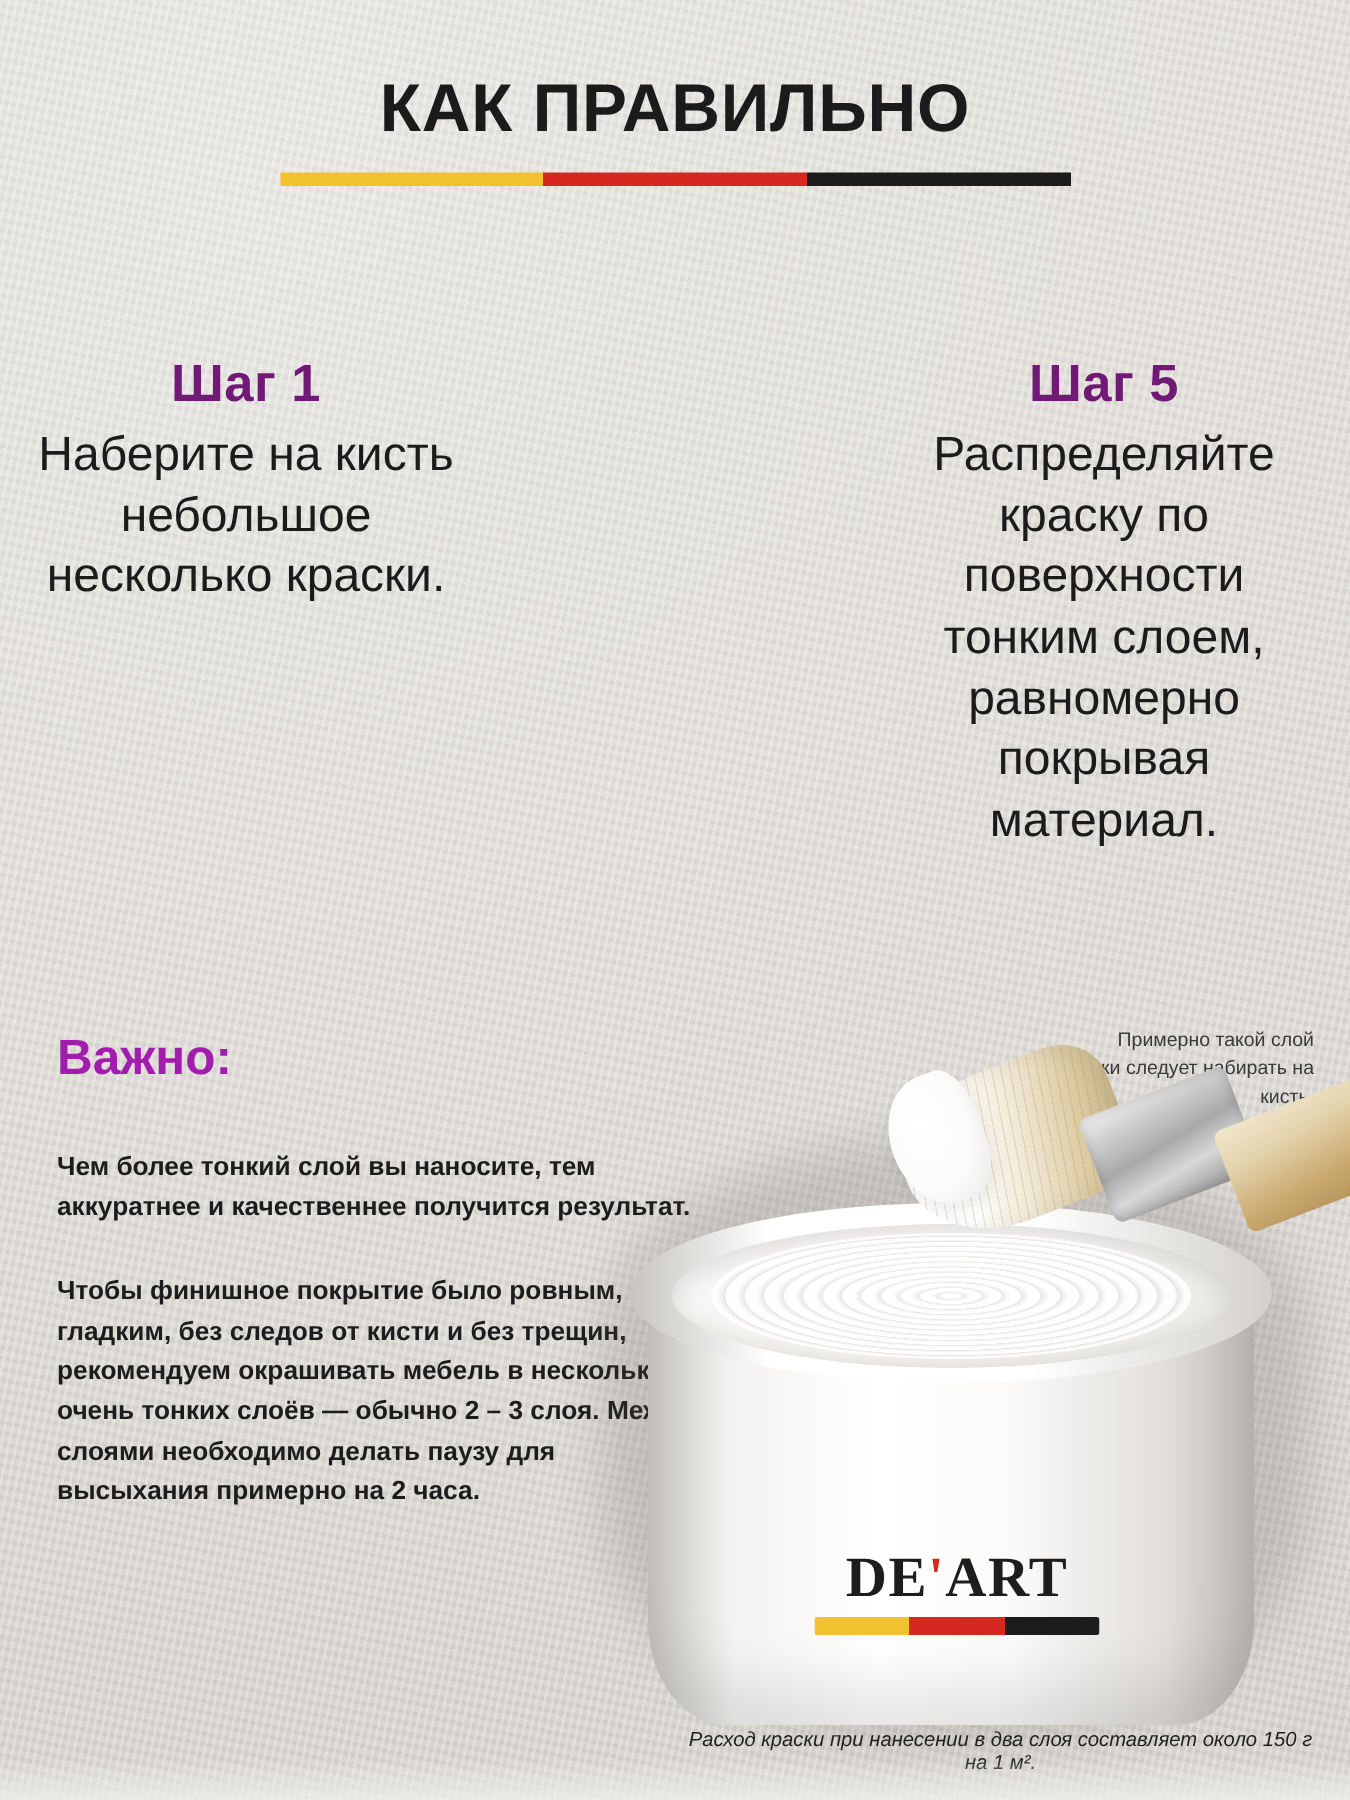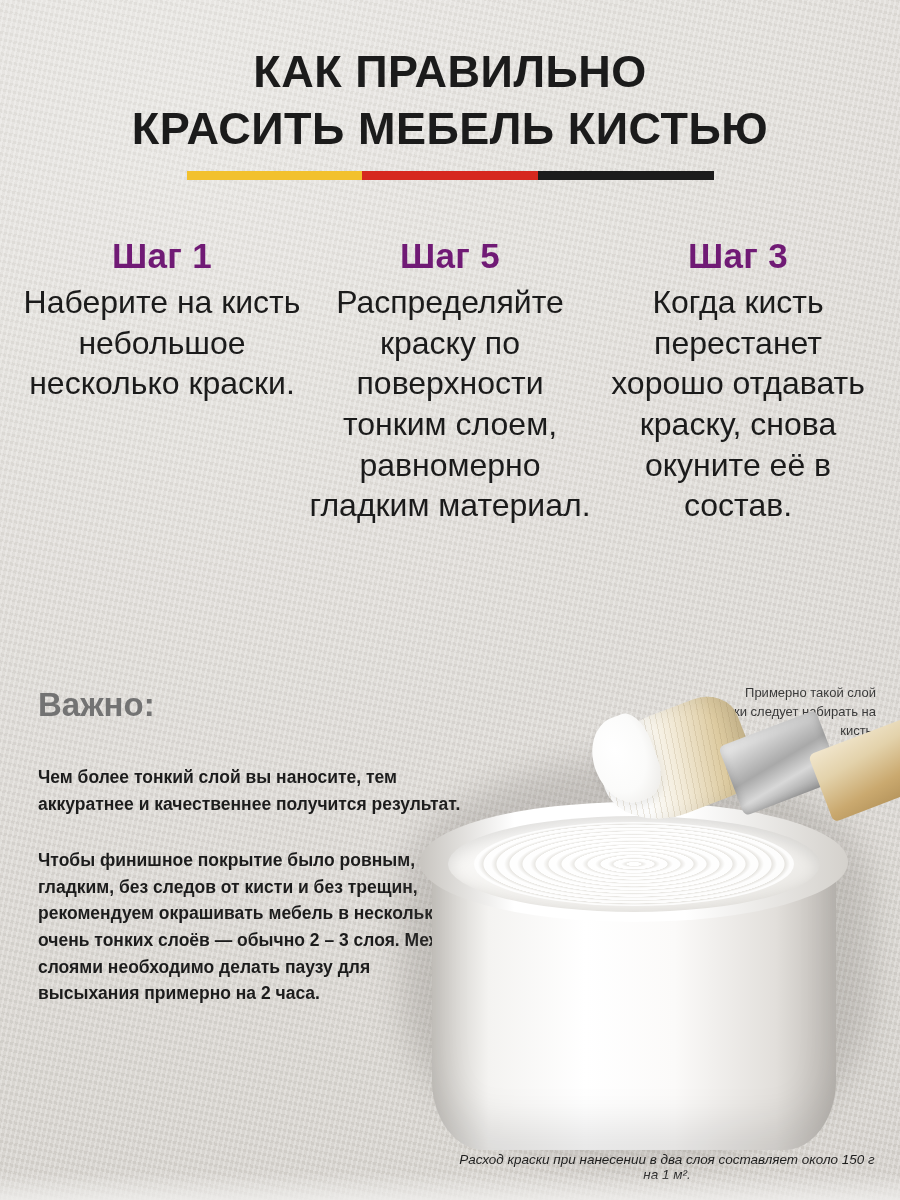--- a/index.html
+++ b/index.html
@@ -90,21 +90,21 @@
   
   .important {
     position: absolute;
     left: 38px;
     top: 686px;
     width: 430px;
   }
   .important-title {
     font-weight: bold;
     font-size: 33px;
-    color: #737373;
+    color: #a21caf;
     margin-bottom: 14px;
   }
   .important p {
     font-size: 17.5px;
     line-height: 1.52;
     color: #1c1c1c;
     font-weight: bold;
     margin-top: 40px;
   }
   .important p.gap { margin-top: 30px; }
@@ -282,60 +282,63 @@
 </style>
 </head>
 <body>
 
 <div class="bg"></div>
 
 <div class="page">
 
   <div class="header">
     <div class="title-line">КАК ПРАВИЛЬНО</div>
-    <div class="title-line">КРАСИТЬ МЕБЕЛЬ КИСТЬЮ</div>
     <div class="flag-rule">
       <span class="flag-y"></span>
       <span class="flag-r"></span>
       <span class="flag-k"></span>
     </div>
   </div>
 
   <div class="steps">
     <div class="step">
       <div class="step-title">Шаг 1</div>
       <div class="step-body">Наберите на кисть небольшое несколько краски.</div>
     </div>
     <div class="step">
       <div class="step-title">Шаг 5</div>
-      <div class="step-body">Распределяйте краску по поверхности тонким слоем, равномерно гладким материал.</div>
-    </div>
-    <div class="step">
-      <div class="step-title">Шаг 3</div>
-      <div class="step-body">Когда кисть перестанет хорошо отдавать краску, снова окуните её в состав.</div>
+      <div class="step-body">Распределяйте краску по поверхности тонким слоем, равномерно покрывая материал.</div>
     </div>
   </div>
 
   <div class="important">
     <div class="important-title">Важно:</div>
     <p>Чем более тонкий слой вы наносите, тем аккуратнее и качественнее получится результат.</p>
     <p class="gap">Чтобы финишное покрытие было ровным, гладким, без следов от кисти и без трещин, рекомендуем окрашивать мебель в несколько очень тонких слоёв — обычно 2 – 3 слоя. Между слоями необходимо делать паузу для высыхания примерно на 2 часа.</p>
   </div>
 
   <div class="jar-caption">Примерно такой слой краски следует набирать на кисть.</div>
 
   <div class="photo">
     <div class="jar-shadow"></div>
 
     <div class="jar">
       <div class="jar-body"></div>
       <div class="jar-rim"></div>
       <div class="jar-inner"></div>
       <div class="swirl"></div>
 
+      <div class="jar-label">
+        <div class="brand"><span>DE</span><span class="apo">'</span><span>ART</span></div>
+        <div class="label-flag">
+          <span class="flag-y"></span>
+          <span class="flag-r"></span>
+          <span class="flag-k"></span>
+        </div>
+      </div>
     </div>
 
     <div class="brush">
       <div class="bristles"></div>
       <div class="bristle-lines"></div>
       <div class="paint-blob"></div>
       <div class="ferrule"></div>
       <div class="handle"></div>
     </div>
   </div>

